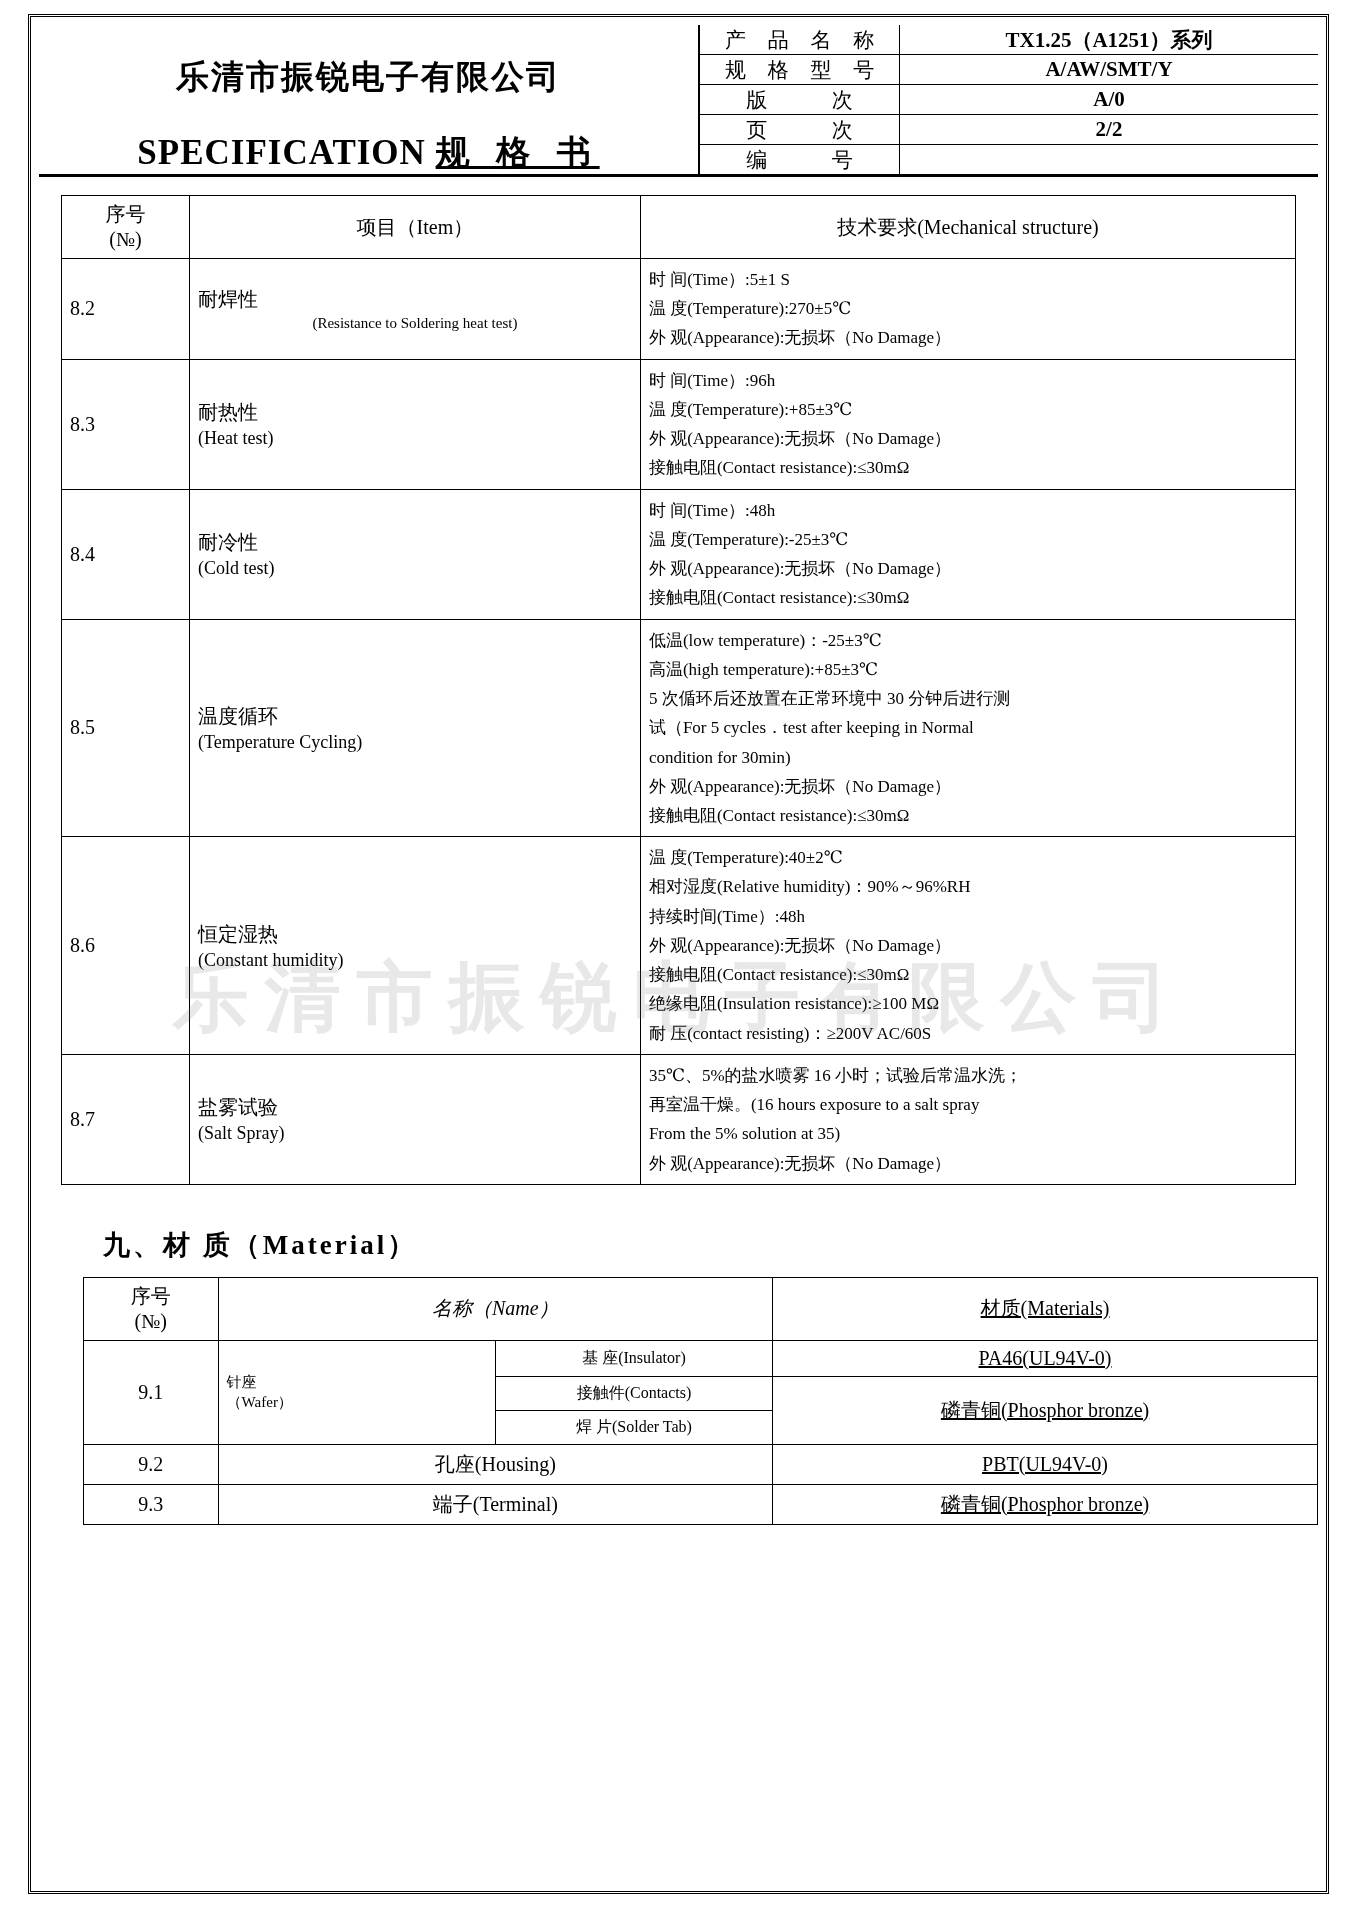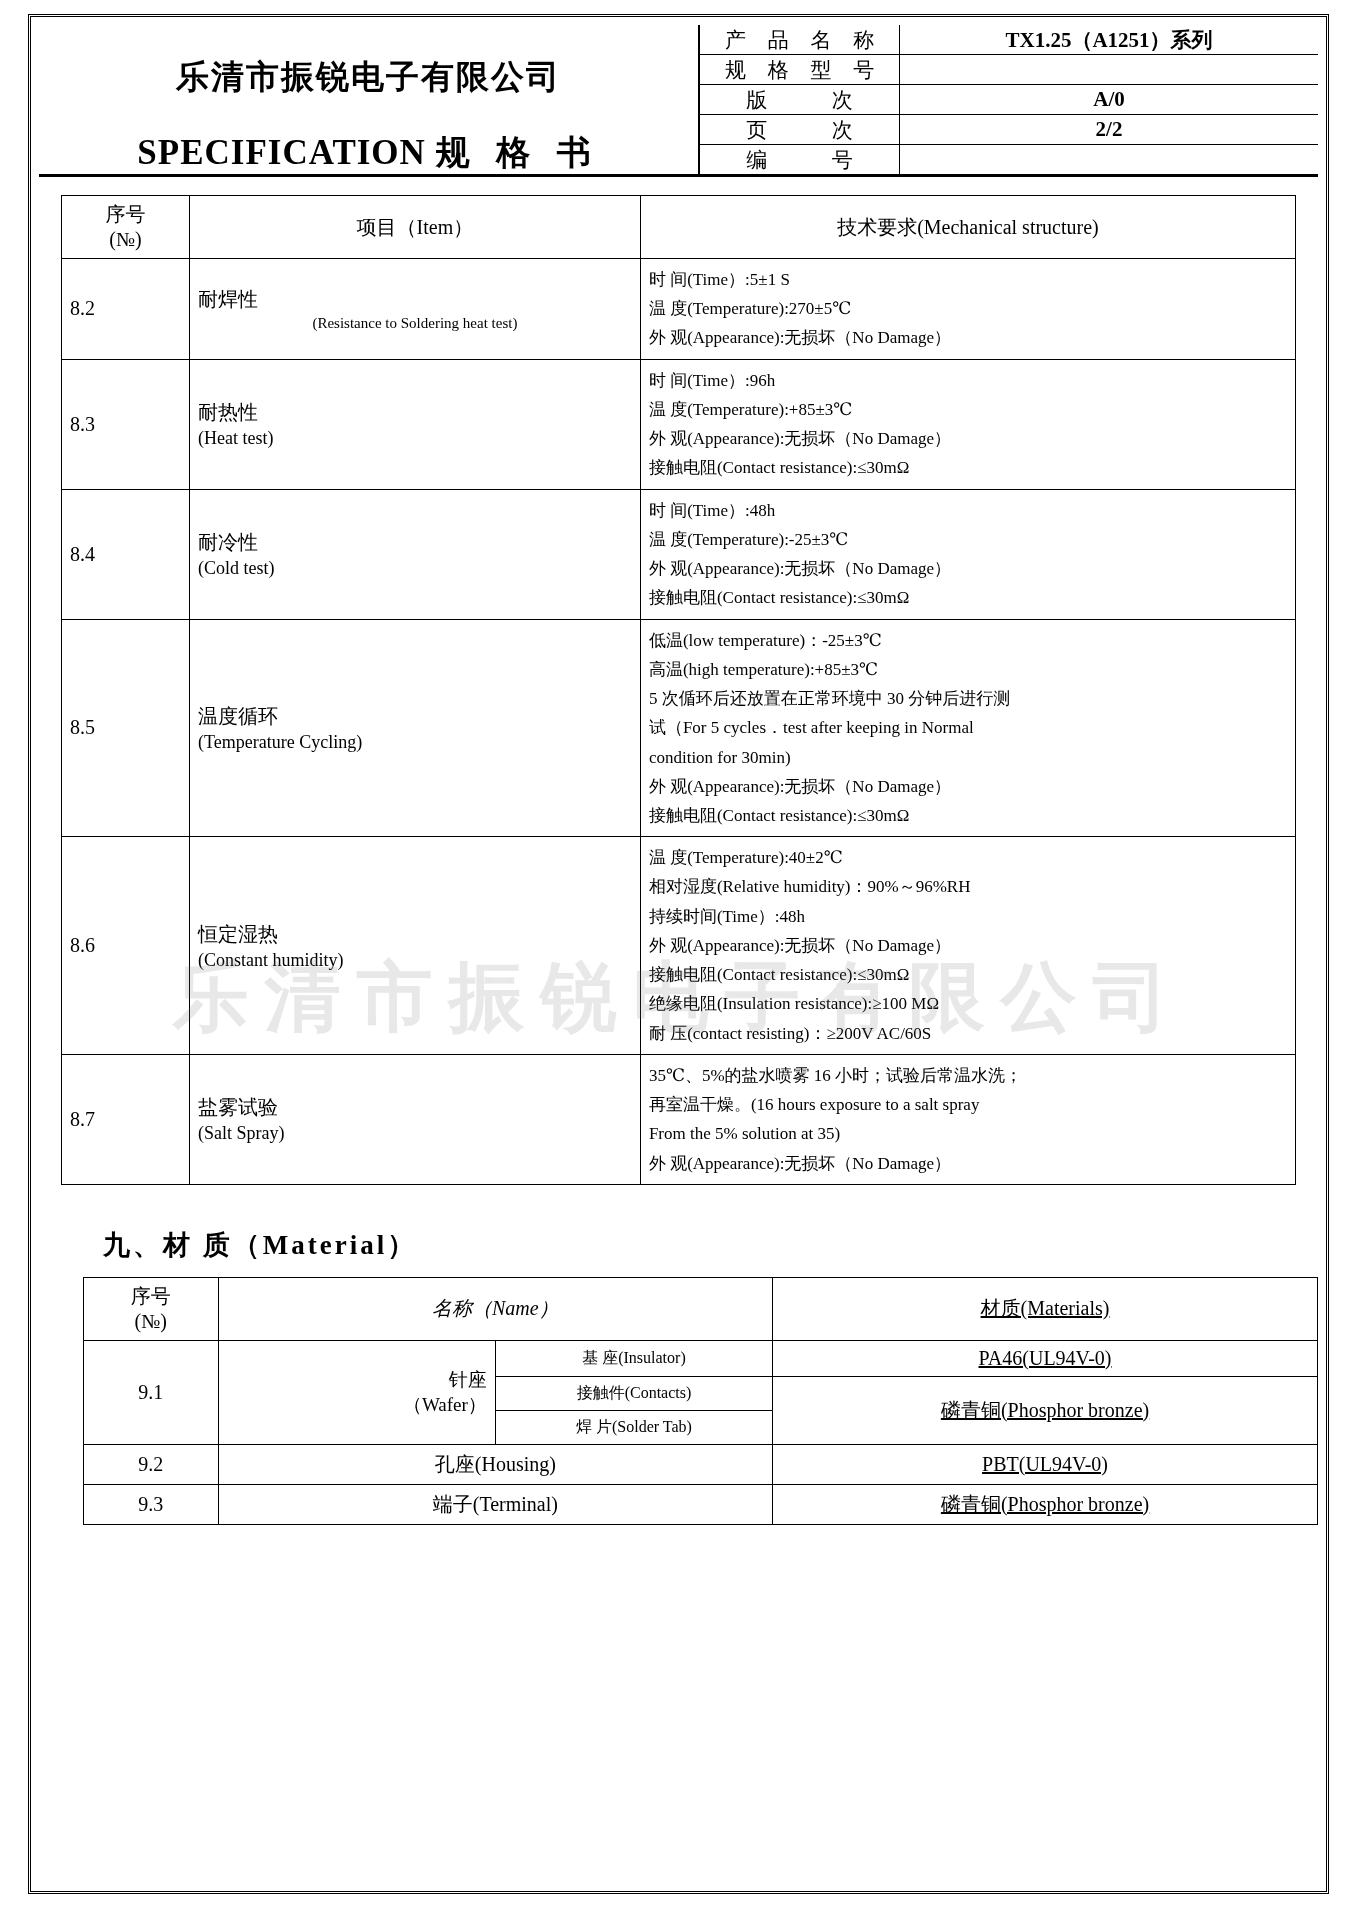--- a/index.html
+++ b/index.html
@@ -49,21 +49,21 @@
   }
   .hdr-left-sep { height:2px; background:#000; width:100%; margin-top:6px; }
   .spec-title {
     text-align:center;
     font-size:35px;
     font-weight:bold;
     padding-top:16px;
     letter-spacing:1px;
     font-family:"Liberation Serif","DejaVu Serif",serif;
   }
-  .spec-title .cn { letter-spacing:9px; font-size:34px; }
+  .spec-title .cn { letter-spacing:9px; font-size:34px;text-decoration:underline; }
 
   .hdr-right {
     flex:0 0 620px;
     display:flex;
     flex-direction:column;
     border-left:2px solid #000;
   }
   .hrow {
     flex:1 1 0;
     display:flex;
@@ -139,21 +139,21 @@
   .sec-title {
     margin:42px 0 14px 42px;
     font-size:27px;
     font-weight:bold;
     letter-spacing:3px;
   }
   .mat-tbl { width:770px; margin-left:0; }
   .m-no { width:84px; text-align:center; font-size:20px; }
   .m-name { width:346px; text-align:center;font-style:italic; }
   .m-mat { width:340px; text-align:center; font-size:20px;text-decoration:underline; }
-  .m-sub-l { width:116px; text-align:right; font-size:19px; line-height:1.35; padding:10px 4px; }
+  .m-sub-l { width:116px; text-align:left; font-size:15px; line-height:1.35; padding:10px 4px; }
   .m-sub-r { width:230px; text-align:center; font-size:16px; }
   .mh { text-align:center; font-size:20px; line-height:1.25; padding:10px 6px; }
   .cellc { text-align:center; font-size:20px; }
 </style>
 </head>
 <body>
 
 <div class="page">
 <div class="inner">
 
@@ -178,20 +178,21 @@
         <div class="hvalue">TX1.25（A1251）系列</div>
       </div>
 
       <div class="hrow">
         <div class="hlabel">
           <span>规</span>
           <span>格</span>
           <span>型</span>
           <span>号</span>
         </div>
+        <div class="hvalue">A/AW/SMT/Y</div>
       </div>
 
       <div class="hrow">
         <div class="hlabel">
           <span>版</span>
           <span>次</span>
         </div>
         <div class="hvalue">A/0</div>
       </div>
 

